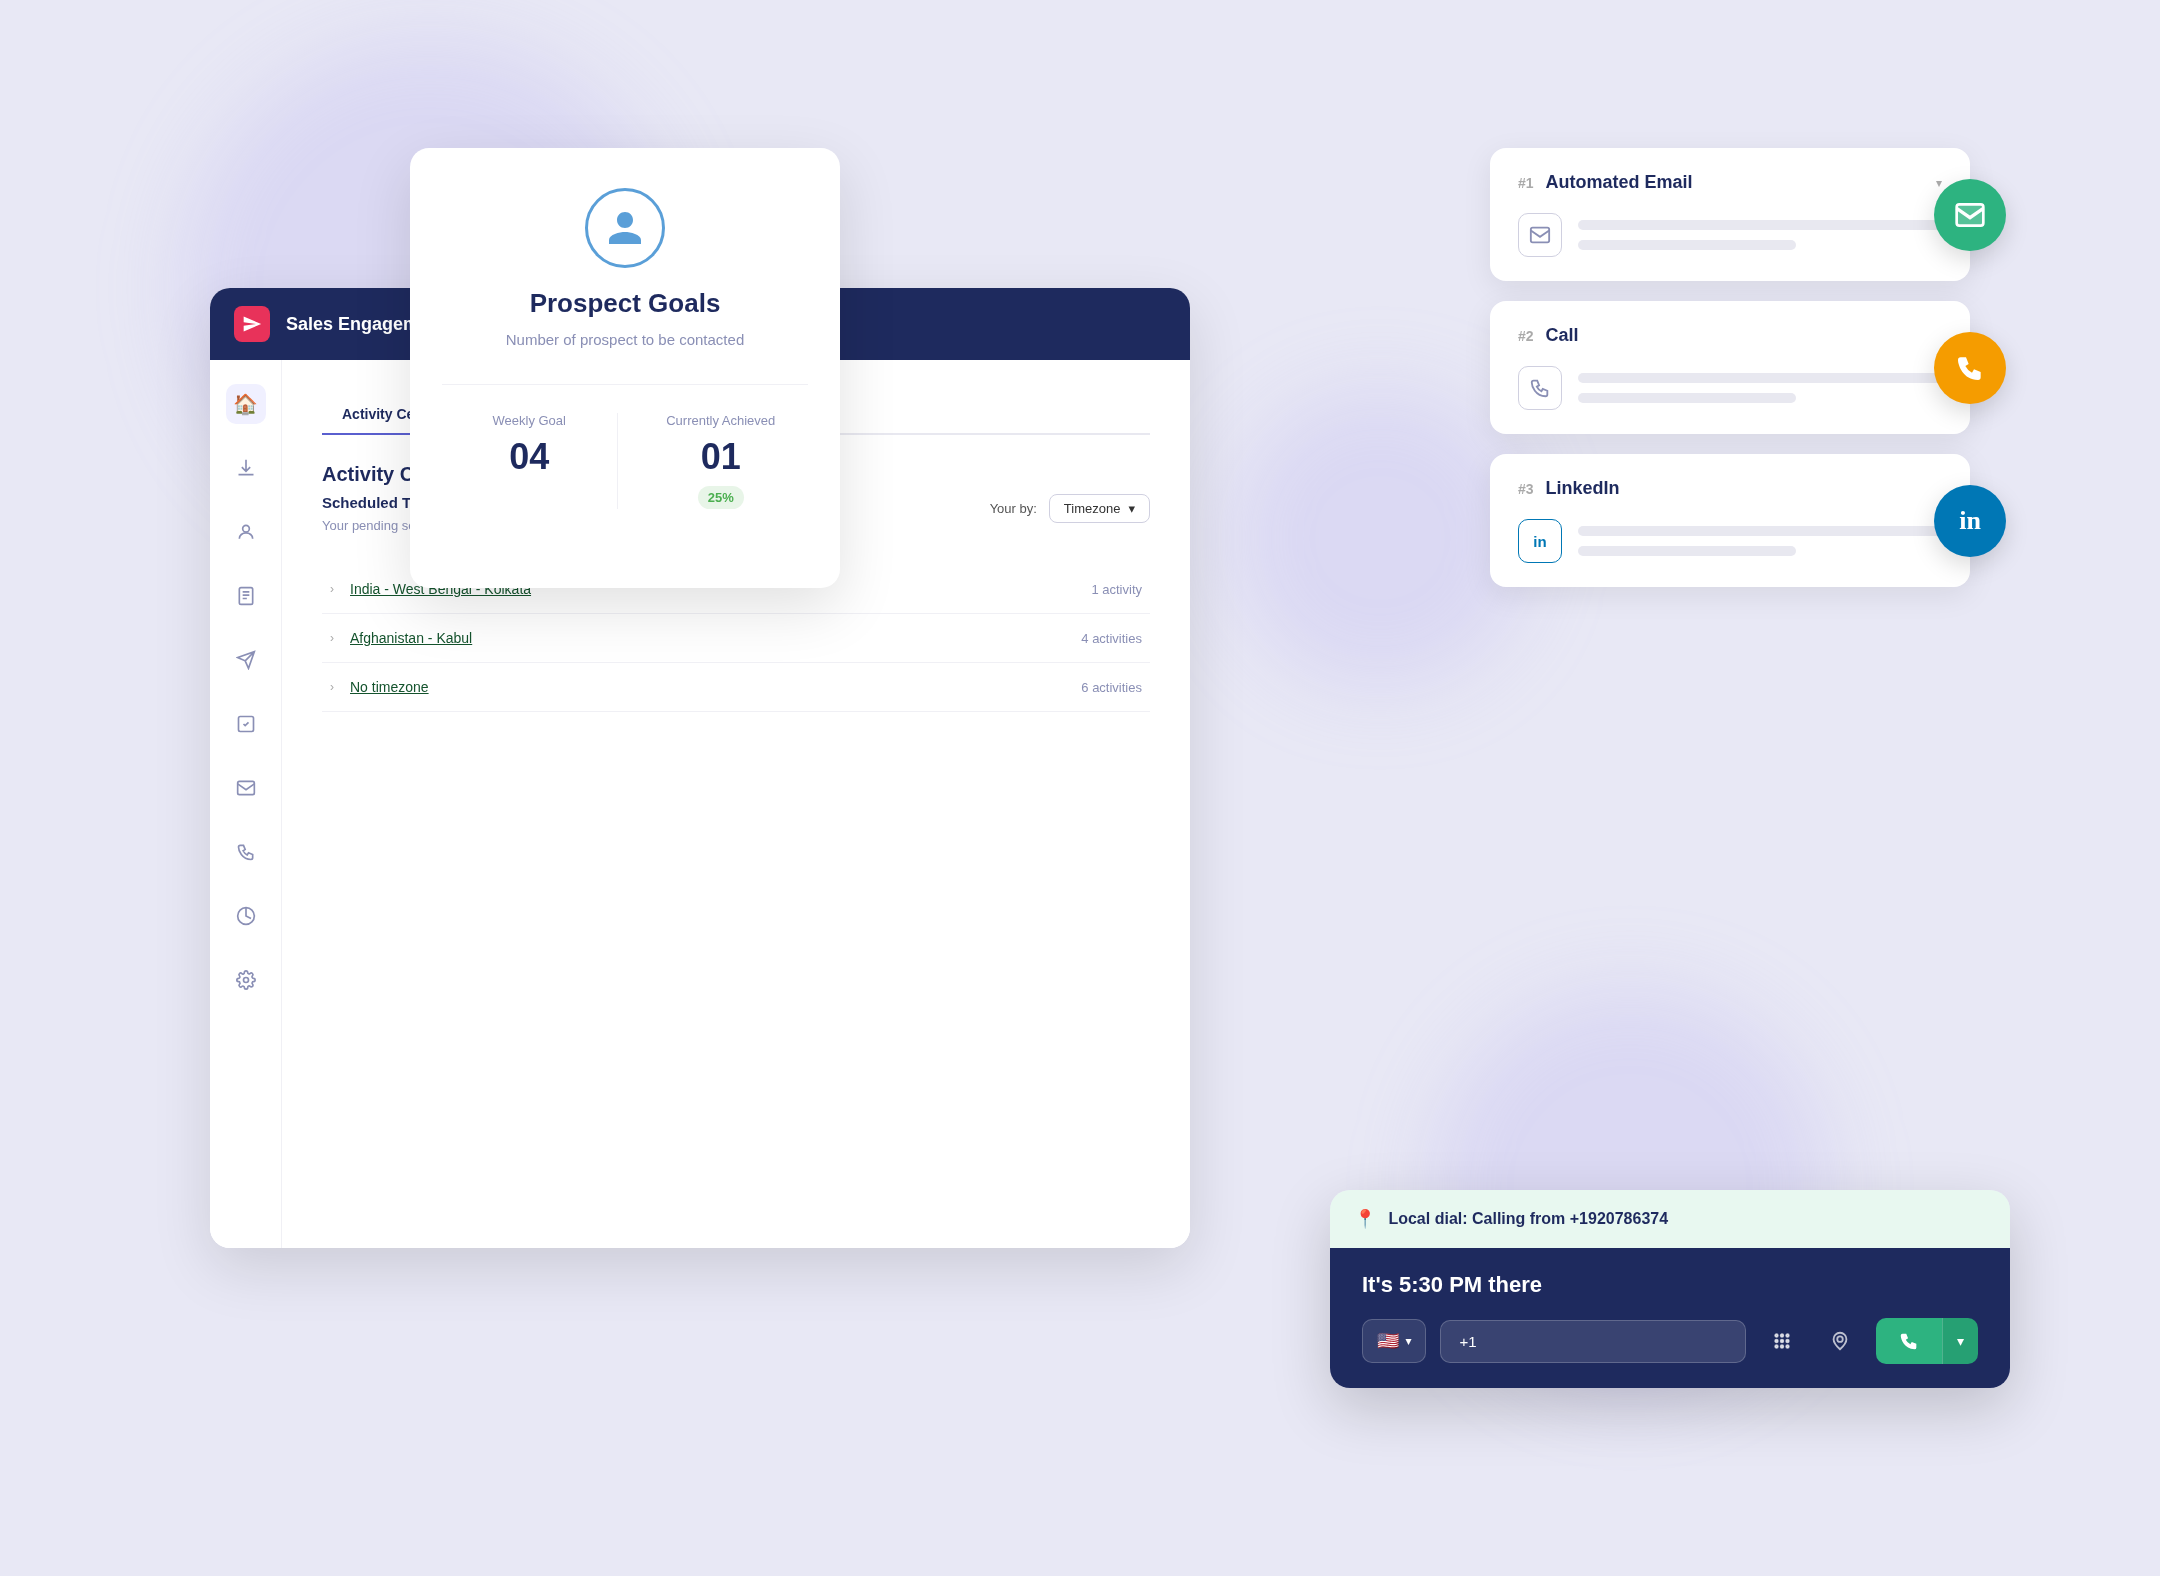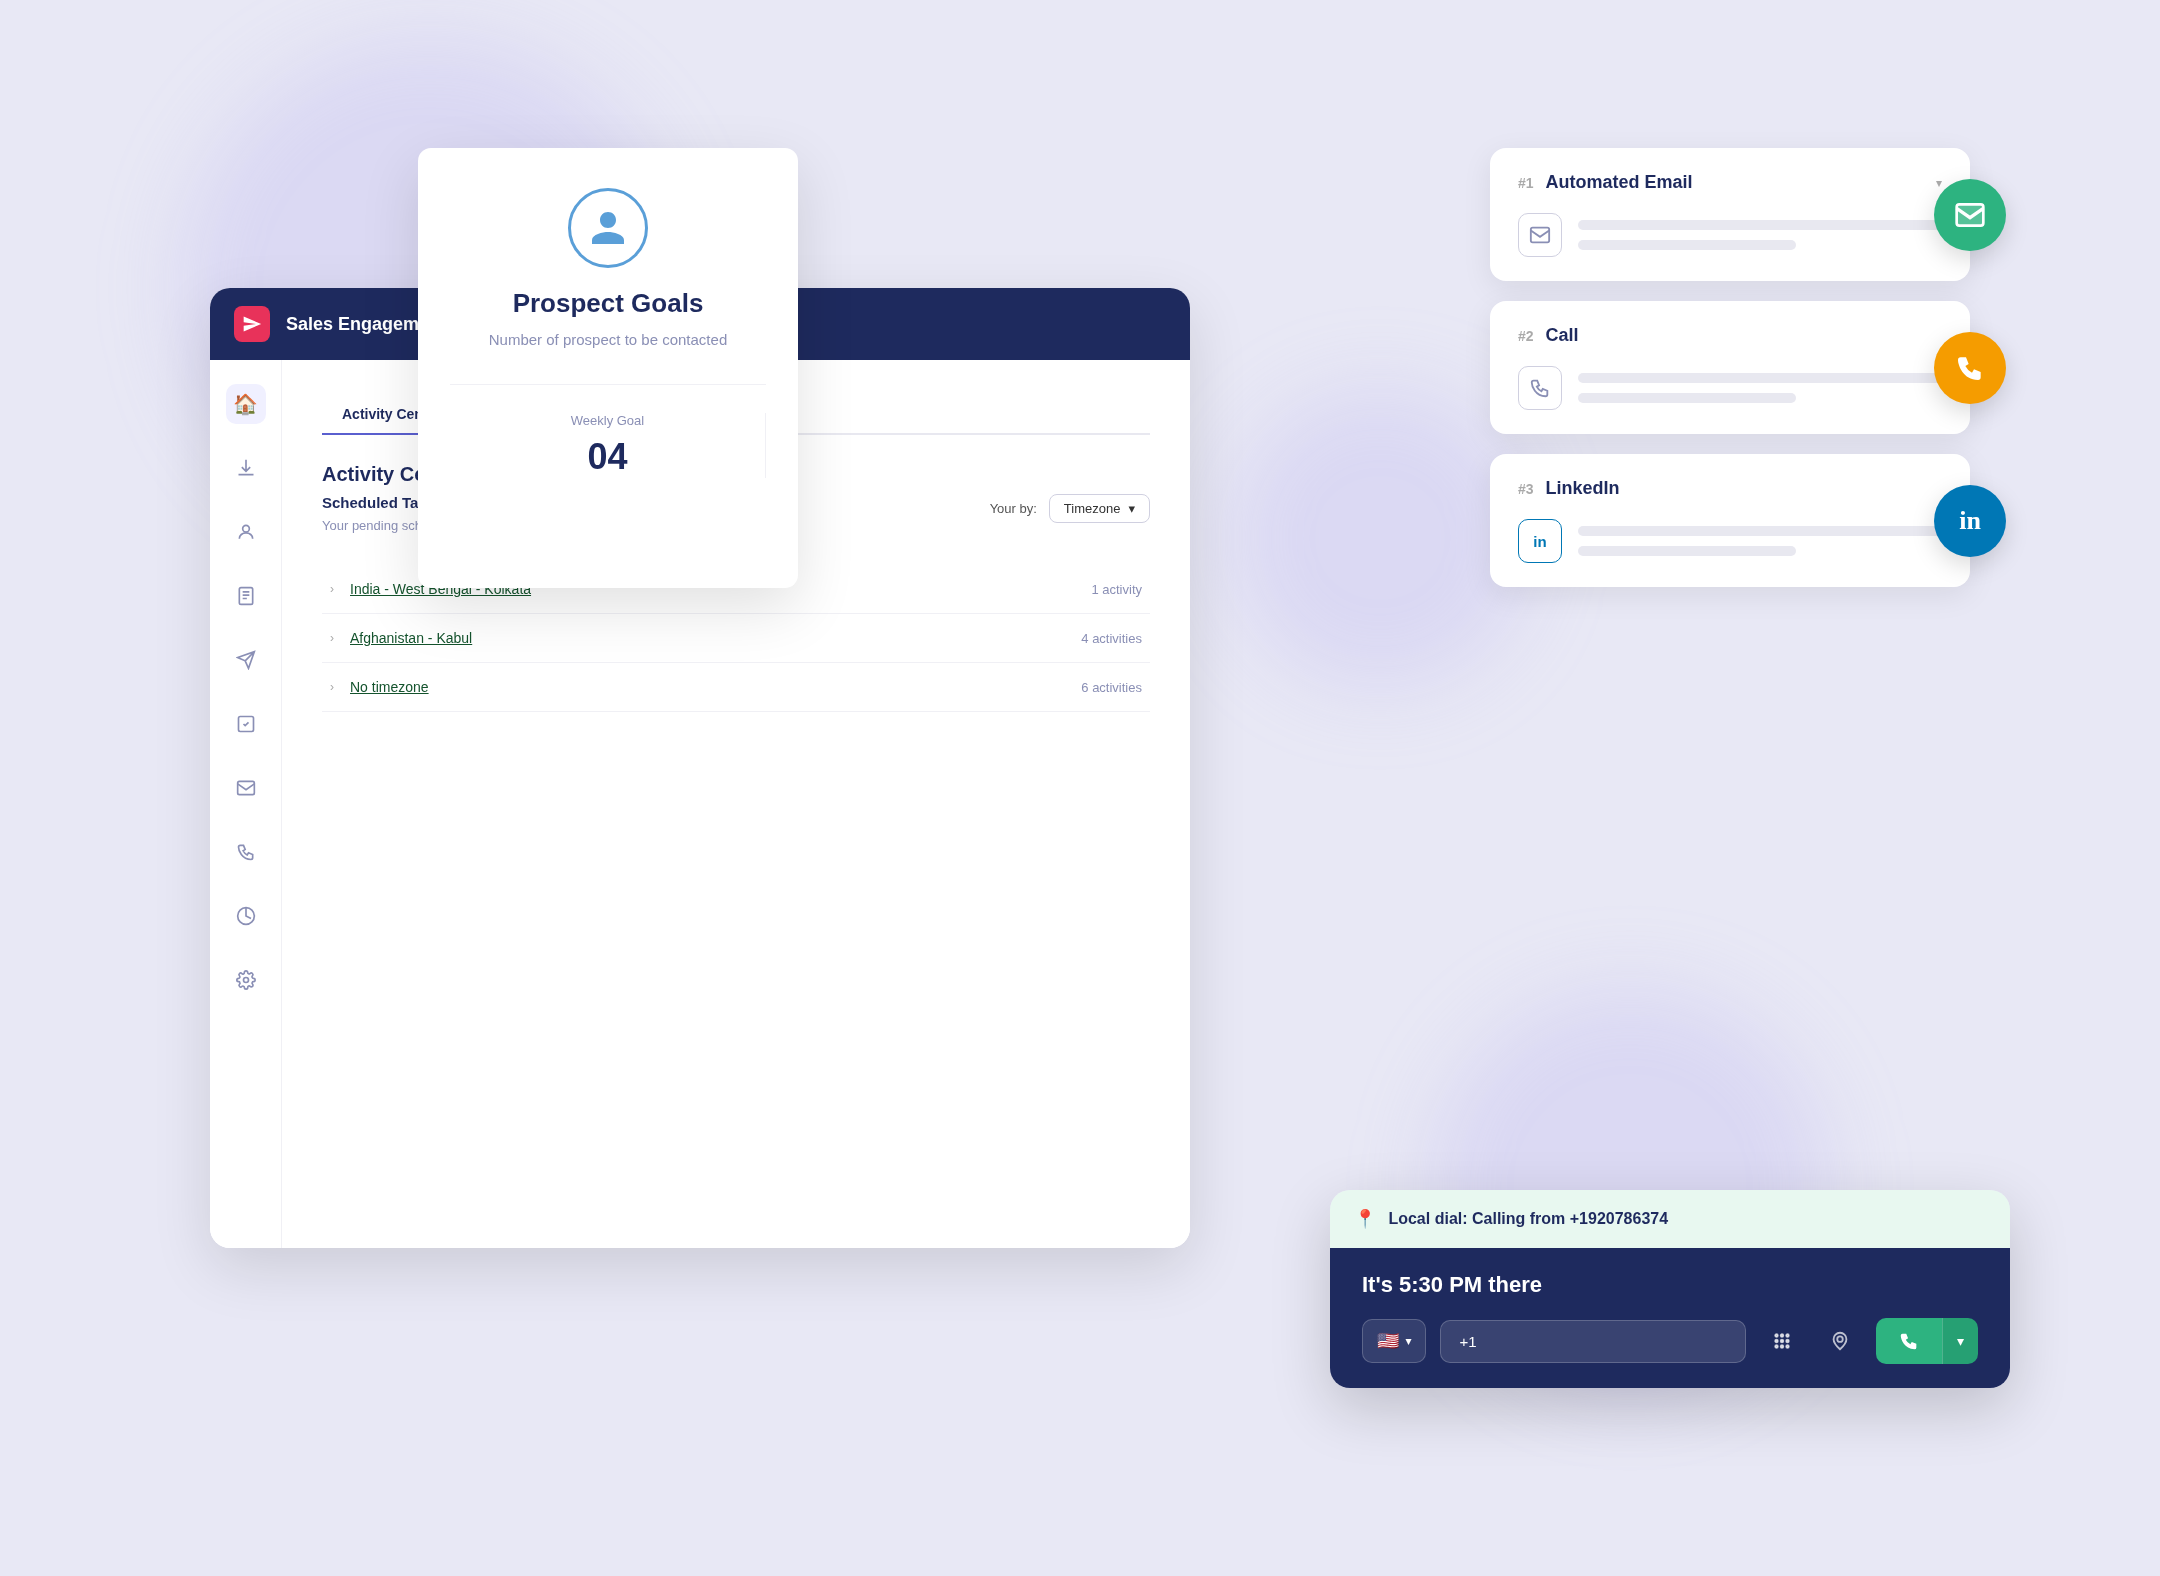--- a/index.html
+++ b/index.html
@@ -243,31 +243,30 @@
     .activity-count {
       font-size: 13px;
       color: #8a8fb5;
     }
 
     
     .prospect-card {
       position: absolute;
       left: 280px;
       top: 60px;
-      width: 380px;
+      width: 430px;
       height: 440px;
       background: white;
-      border-radius: 13px;
+      border-radius: 19px;
       box-shadow: 0 20px 60px rgba(0,0,0,0.12);
       display: flex;
       flex-direction: column;
       align-items: center;
       padding: 40px 32px 36px;
       z-index: 10;
-      margin-left: 8px;
     }
 
     .prospect-avatar {
       width: 80px;
       height: 80px;
       border: 3px solid #5a9fd8;
       border-radius: 50%;
       display: flex;
       align-items: center;
       justify-content: center;
@@ -702,20 +701,25 @@
           <path d="M12 12c2.7 0 4.8-2.1 4.8-4.8S14.7 2.4 12 2.4 7.2 4.5 7.2 7.2 9.3 12 12 12zm0 2.4c-3.2 0-9.6 1.6-9.6 4.8v2.4h19.2v-2.4c0-3.2-6.4-4.8-9.6-4.8z"></path>
         </svg>
     </div>
     <div class="prospect-title">Prospect Goals</div>
     <div class="prospect-desc">Number of prospect to be contacted</div>
 
     <div class="prospect-stats">
       <div class="stat-col">
         <span class="stat-label">Weekly Goal</span>
         <span class="stat-value">04</span>
+      </div>
+      <div class="stat-col">
+        <span class="stat-label">Currently Achieved</span>
+        <span class="stat-value">01</span>
+        <span class="stat-badge">25%</span>
       </div>
     </div>
   </div>
 
   <div class="sequence-container">
 
     <div class="seq-card-wrapper">
       <div class="sequence-card">
         <div class="seq-header">
           <span class="seq-number">#1</span>

